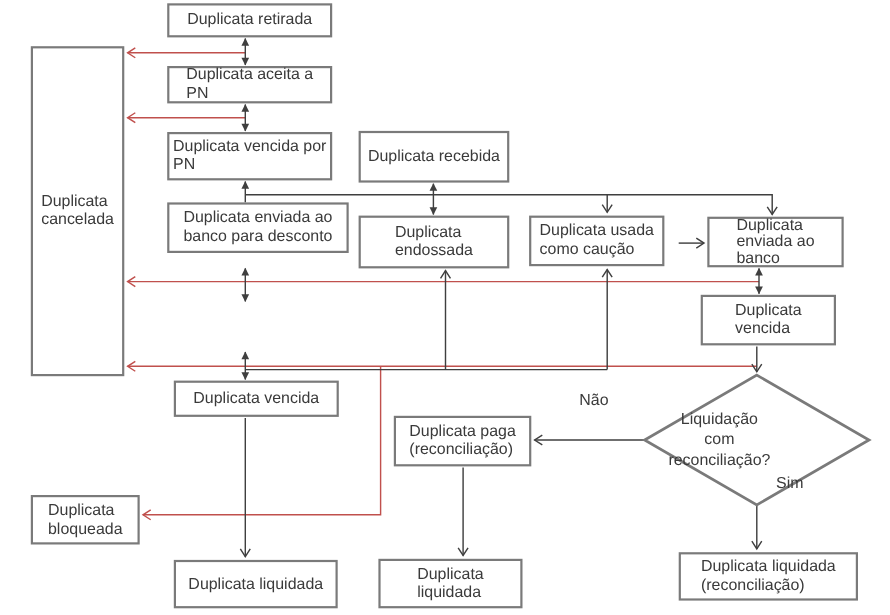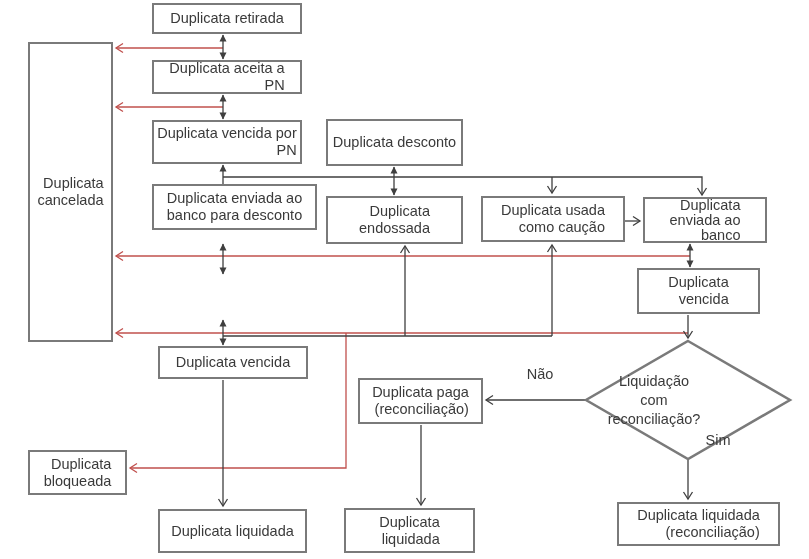--- a/index.html
+++ b/index.html
@@ -8,21 +8,21 @@
     --red:#c0504d;
     --text:#3a3a3a;
     --bg:#ffffff;
   }
   html,body{margin:0;padding:0;background:var(--bg);}
   .canvas{position:relative;width:809px;height:559px;background:var(--bg);overflow:hidden;
           font-family:"Liberation Sans",sans-serif;}
   .canvas svg{position:absolute;left:0;top:0;}
   .node{position:absolute;box-sizing:border-box;background:#fff;border:2px solid var(--border);
         color:var(--text);font:14.5px/17px "Liberation Sans",sans-serif;
-        display:flex;align-items:center;justify-content:center;text-align:right;
+        display:flex;align-items:center;justify-content:center;text-align:left;
         white-space:pre-line;}
   .lh15{line-height:15px;}
   .label{position:absolute;box-sizing:border-box;color:var(--text);
          font:14.5px/17px "Liberation Sans",sans-serif;text-align:center;white-space:pre-line;}
   .diamond-label{display:flex;align-items:center;justify-content:center;line-height:19px;}
   .blk{stroke:var(--ink);stroke-width:1.3;fill:none;}
   .red{stroke:var(--red);stroke-width:1.3;fill:none;}
   .diamond{fill:#fff;stroke:var(--border);stroke-width:2.5;}
   .mf{fill:var(--ink);}
   .mo{fill:none;stroke:var(--ink);stroke-width:1.3;}
@@ -81,26 +81,26 @@
     <polygon class="diamond" points="688,341 790,400 688,459 586,400"></polygon>
   </svg>
 
   <div class="node" style="left:152px;top:3px;width:150px;height:31px">Duplicata retirada</div>
   <div class="node" style="left:28px;top:42px;width:85px;height:300px">Duplicata
 cancelada</div>
   <div class="node" style="left:152px;top:60px;width:150px;height:34px">Duplicata aceita a
 PN</div>
   <div class="node" style="left:152px;top:120px;width:150px;height:44px">Duplicata vencida por
 PN</div>
-  <div class="node" style="left:326px;top:119px;width:137px;height:47px">Duplicata desconto</div>
+  <div class="node" style="left:326px;top:119px;width:137px;height:47px">Duplicata recebida</div>
   <div class="node" style="left:152px;top:184px;width:165px;height:46px">Duplicata enviada ao
 banco para desconto</div>
   <div class="node" style="left:326px;top:196px;width:137px;height:48px">Duplicata
 endossada</div>
-  <div class="node" style="left:481px;top:196px;width:144px;height:46px">Duplicata usada
+  <div class="node" style="left:481px;top:196px;width:123px;height:46px">Duplicata usada
 como caução</div>
   <div class="node lh15" style="left:643px;top:197px;width:124px;height:46px">Duplicata
 enviada ao
 banco</div>
   <div class="node" style="left:637px;top:268px;width:123px;height:46px">Duplicata
 vencida</div>
   <div class="node" style="left:158px;top:346px;width:150px;height:33px">Duplicata vencida</div>
   <div class="node" style="left:358px;top:378px;width:125px;height:46px">Duplicata paga
 (reconciliação)</div>
   <div class="node" style="left:28px;top:450px;width:99px;height:45px">Duplicata
@@ -108,16 +108,16 @@
   <div class="node" style="left:158px;top:509px;width:149px;height:44px">Duplicata liquidada</div>
   <div class="node" style="left:344px;top:508px;width:131px;height:45px">Duplicata
 liquidada</div>
   <div class="node" style="left:617px;top:502px;width:163px;height:44px">Duplicata liquidada
 (reconciliação)</div>
 
   <div class="label diamond-label" style="left:579px;top:368px;width:150px;height:64px">Liquidação
 com
 reconciliação?</div>
 
-  <div class="label" style="left:508px;top:366px;width:64px">Não</div>
+  <div class="label" style="left:508px;top:356px;width:64px">Não</div>
   <div class="label" style="left:694px;top:432px;width:48px">Sim</div>
 
 </div>
 
 </body></html>

